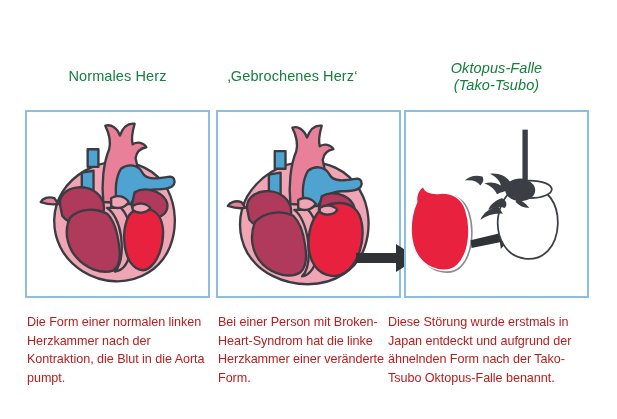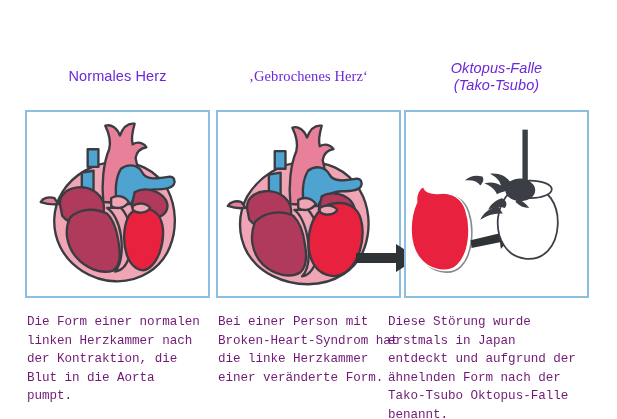--- a/index.html
+++ b/index.html
@@ -18,29 +18,29 @@
     position: absolute;
     left: 0; top: 0;
     width: 617px;
     height: 419px;
   }
 
   
   .title {
     position: absolute;
     text-align: center;
-    color: #6d28d9;
+    color: #15803d;
     font-size: 14.5px;
     line-height: 17px;
     letter-spacing: 0.1px;
     font-weight: 400;
     white-space: pre-line;
   }
   .title-1 { left: 25px;  top: 68px;  width: 185px; }
-  .title-2 { left: 216px; top: 68px;  width: 185px; font-family: Liberation Serif, serif; }
+  .title-2 { left: 200px; top: 68px;  width: 185px; }
   .title-3 { left: 404px; top: 60px;  width: 185px; font-style: italic; }
 
   
   .panel {
     position: absolute;
     top: 110px;
     width: 185px;
     height: 188px;
     border: 2px solid #8cbfdf;
     background: #ffffff;
@@ -57,26 +57,25 @@
     position: absolute;
     left: 356px;
     top: 243px;
     width: 62px;
     height: 30px;
   }
 
   
   .caption {
     position: absolute;
-    color: #701a75;
+    color: #b91c1c;
     font-size: 12.6px;
     line-height: 18.6px;
     letter-spacing: -0.05px;
     white-space: pre-line;
-    font-family: Liberation Mono, monospace;
   }
   .caption-1 { left: 27px;  top: 313px; width: 180px; }
   .caption-2 { left: 218px; top: 313px; width: 182px; }
   .caption-3 { left: 388px; top: 313px; width: 188px; }
 </style>
 </head>
 <body>
 
 <div class="infographic">
 

